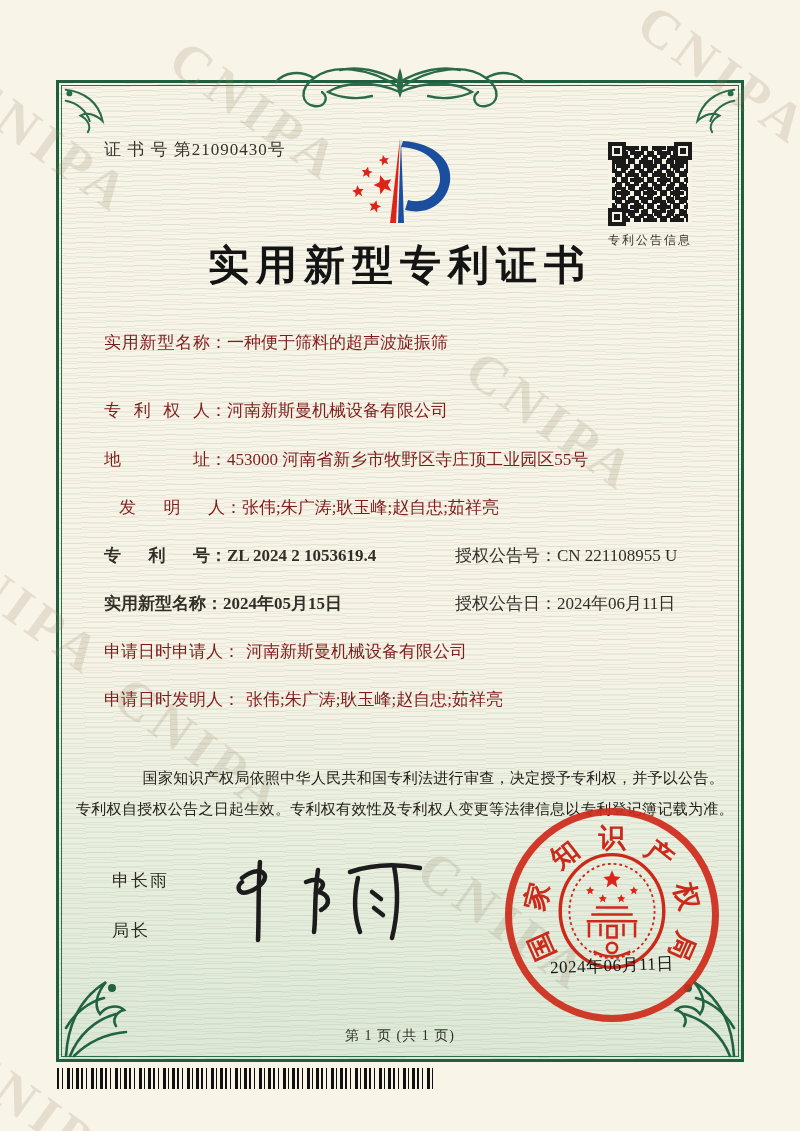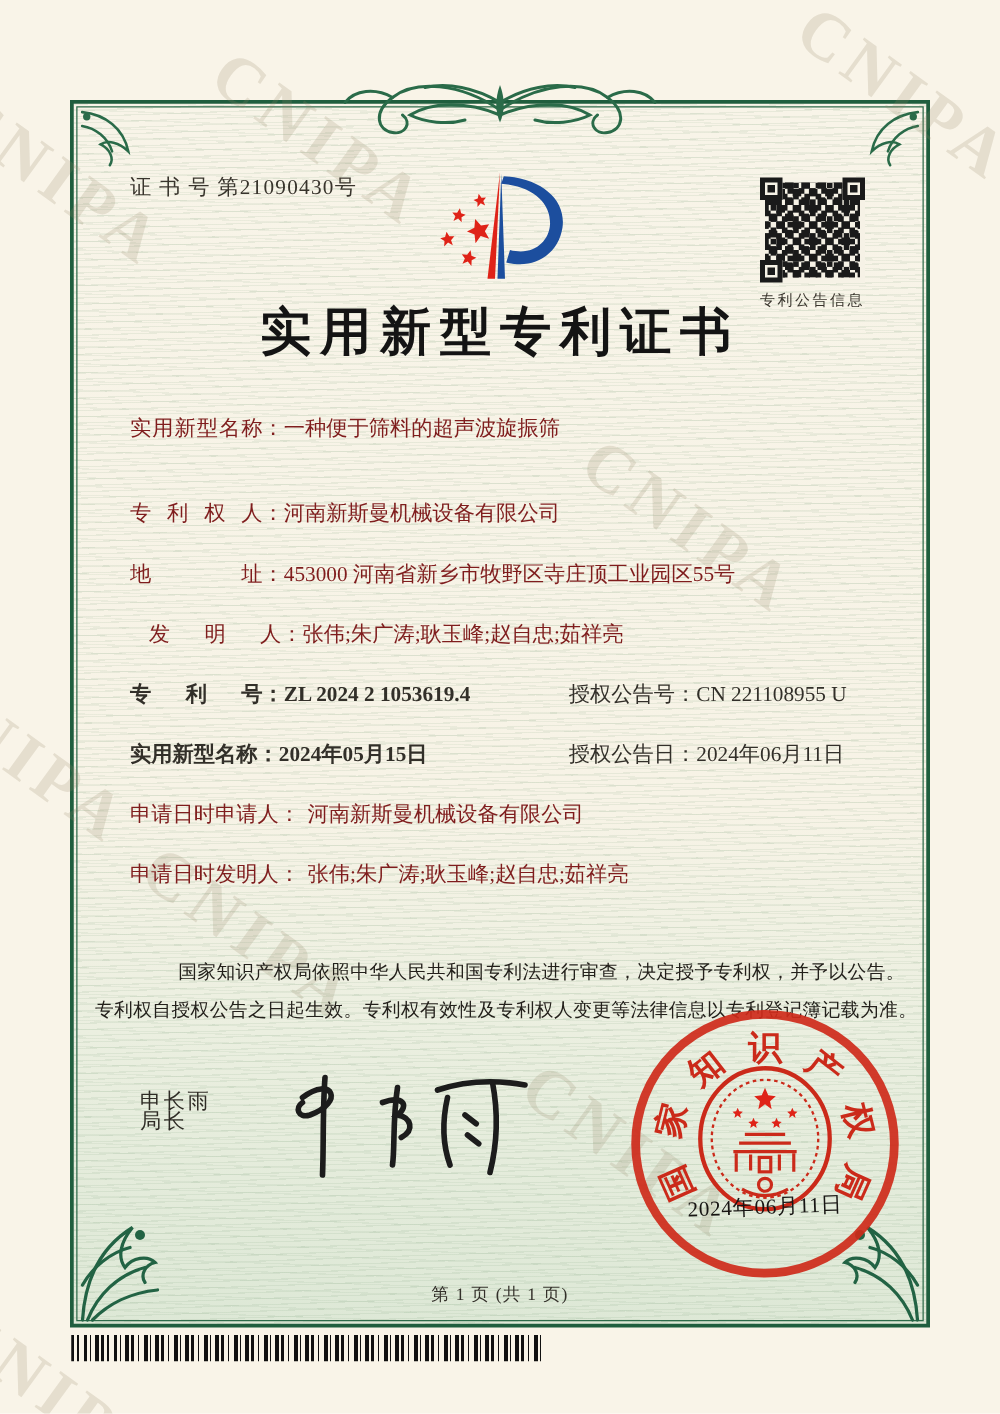--- a/index.html
+++ b/index.html
@@ -46,21 +46,21 @@
   .col2{position:absolute;left:455px;top:0;white-space:nowrap;}
   .rowwrap{position:absolute;left:0;right:0;font-size:17px;color:#322f29;}
   .rowwrap .c1{position:absolute;left:104px;white-space:nowrap;font-weight:bold;}
 
   
   .statement{position:absolute;left:76px;top:763px;width:648px;font-size:15px;
     color:#23201b;line-height:31px;letter-spacing:0.3px;}
   .statement div{text-align:right;white-space:nowrap;}
 
   
-  .sig-title{position:absolute;left:112px;top:885px;font-size:17px;color:#2e2b25;letter-spacing:2px;}
+  .sig-title{position:absolute;left:112px;top:919px;font-size:17px;color:#2e2b25;letter-spacing:2px;}
   .sig-name{position:absolute;left:112px;top:869px;font-size:17px;color:#2e2b25;letter-spacing:2px;}
   .sig-script{position:absolute;left:222px;top:848px;}
 
   
   .seal{position:absolute;left:505px;top:808px;width:214px;height:214px;}
   .seal-ring{position:absolute;inset:0;border:7px solid rgba(206,42,26,0.92);border-radius:50%;box-sizing:border-box;}
   .seal-char{position:absolute;left:50%;top:50%;font-size:27px;font-weight:700;color:#cb2a1a;
     font-family:"Liberation Serif","DejaVu Serif",serif;}
   .seal-emblem{position:absolute;left:49px;top:42px;}
   .seal-date{position:absolute;left:0;right:0;top:146px;text-align:center;font-size:17px;

